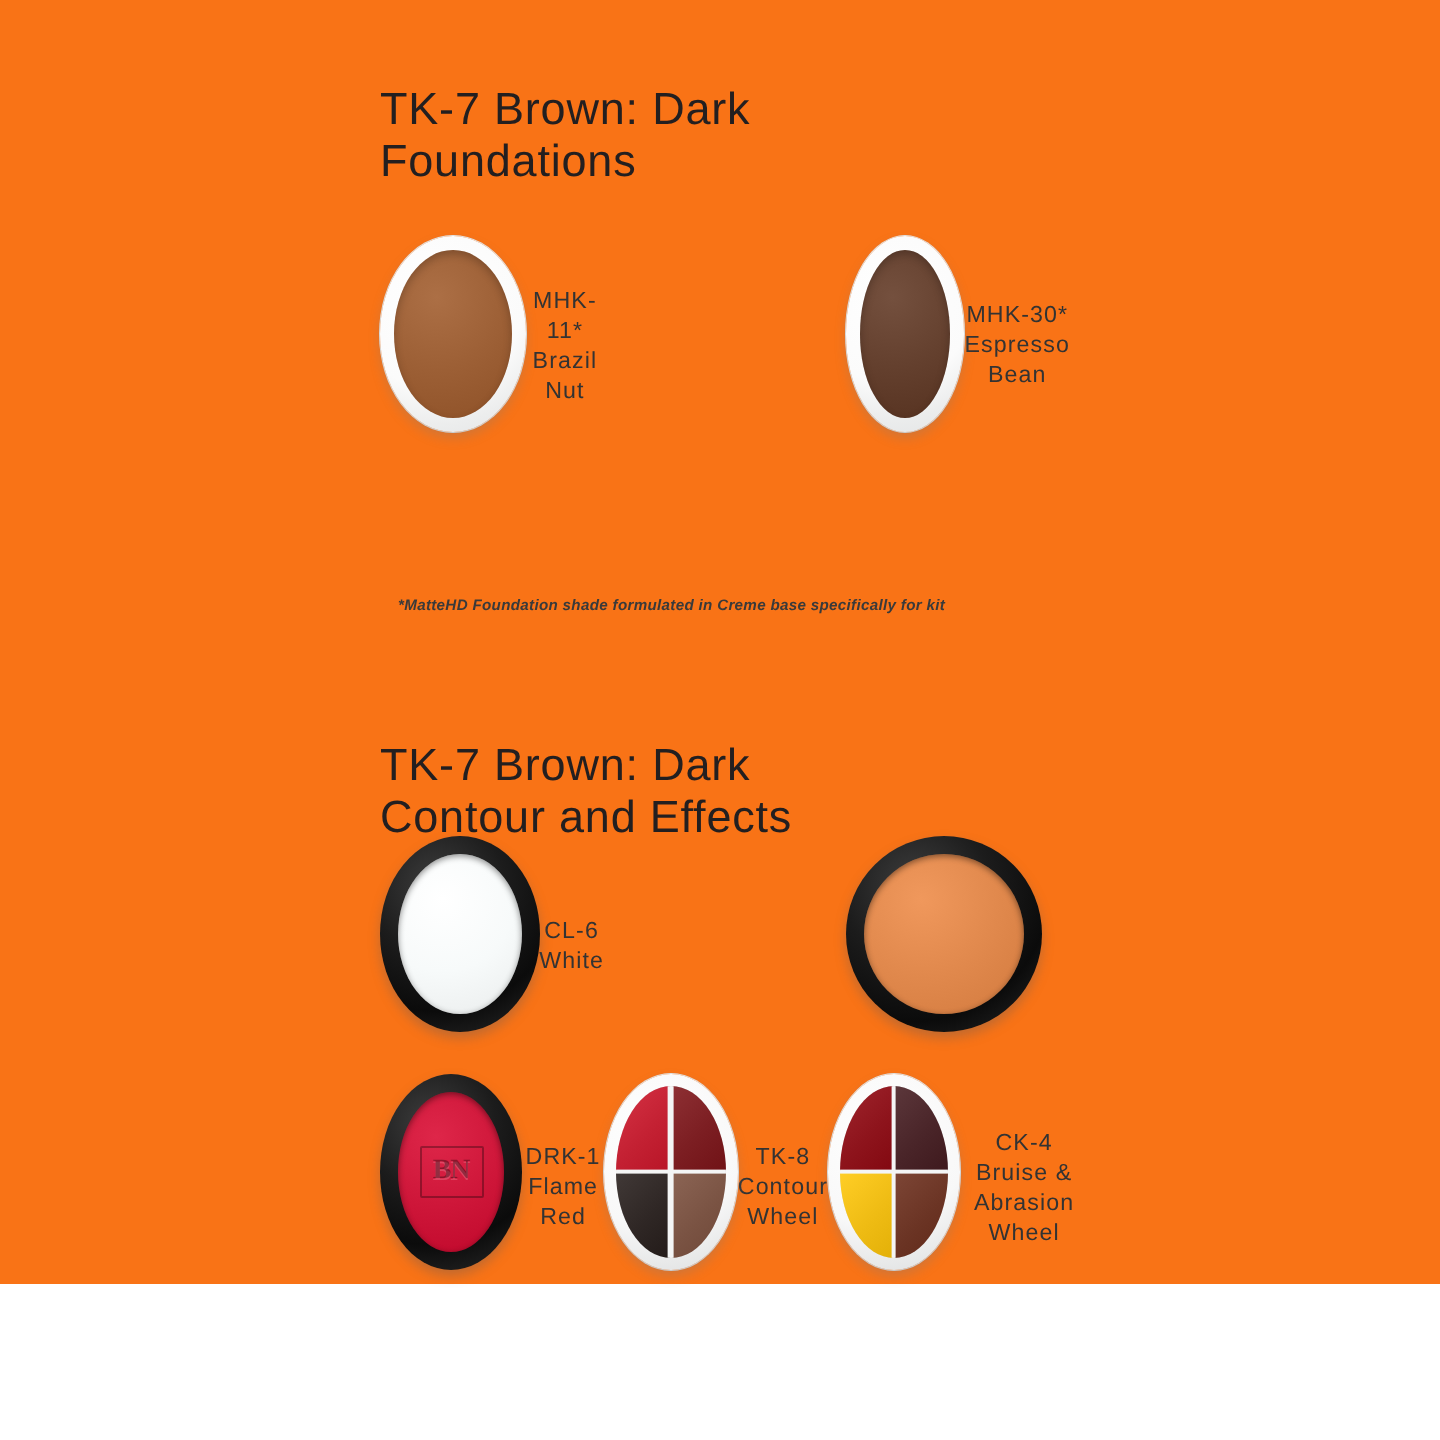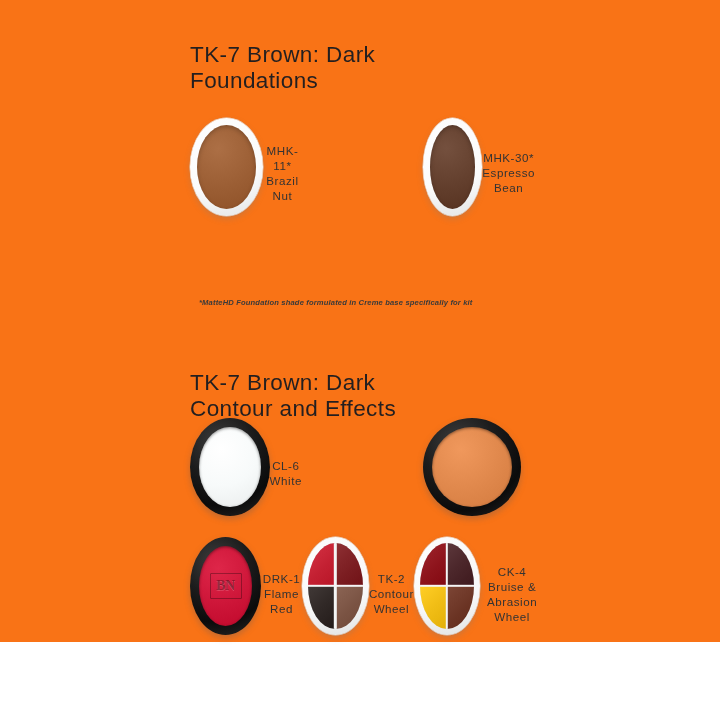--- a/index.html
+++ b/index.html
@@ -243,21 +243,21 @@
       <div class="pan rim-wheel">
         <div class="well">
           <div class="quad tl" id="q-tk7-tl" style="background: linear-gradient(135deg, rgb(214, 51, 69) 0%, rgb(196, 33, 51) 55%, rgb(184, 21, 39) 100%);"></div>
           <div class="quad tr" id="q-tk7-tr" style="background: linear-gradient(135deg, rgb(142, 48, 52) 0%, rgb(124, 30, 34) 55%, rgb(112, 18, 22) 100%);"></div>
           <div class="quad bl" id="q-tk7-bl" style="background: linear-gradient(135deg, rgb(65, 57, 55) 0%, rgb(47, 39, 37) 55%, rgb(35, 27, 25) 100%);"></div>
           <div class="quad br" id="q-tk7-br" style="background: linear-gradient(135deg, rgb(140, 101, 85) 0%, rgb(122, 83, 67) 55%, rgb(110, 71, 55) 100%);"></div>
           <div class="quad-gap-v"></div>
           <div class="quad-gap-h"></div>
         </div>
       </div>
-      <div class="label">TK-2
+      <div class="label">TK-8
 Contour
 Wheel</div>
     </div>
 
     <div class="product wide">
       <div class="pan rim-wheel">
         <div class="well">
           <div class="quad tl" id="q-ck4-tl" style="background: linear-gradient(135deg, rgb(160, 38, 46) 0%, rgb(142, 20, 28) 55%, rgb(130, 8, 16) 100%);"></div>
           <div class="quad tr" id="q-ck4-tr" style="background: linear-gradient(135deg, rgb(92, 55, 59) 0%, rgb(74, 37, 41) 55%, rgb(62, 25, 29) 100%);"></div>
           <div class="quad bl" id="q-ck4-bl" style="background: linear-gradient(135deg, rgb(255, 206, 38) 0%, rgb(239, 188, 20) 55%, rgb(227, 176, 8) 100%);"></div>

